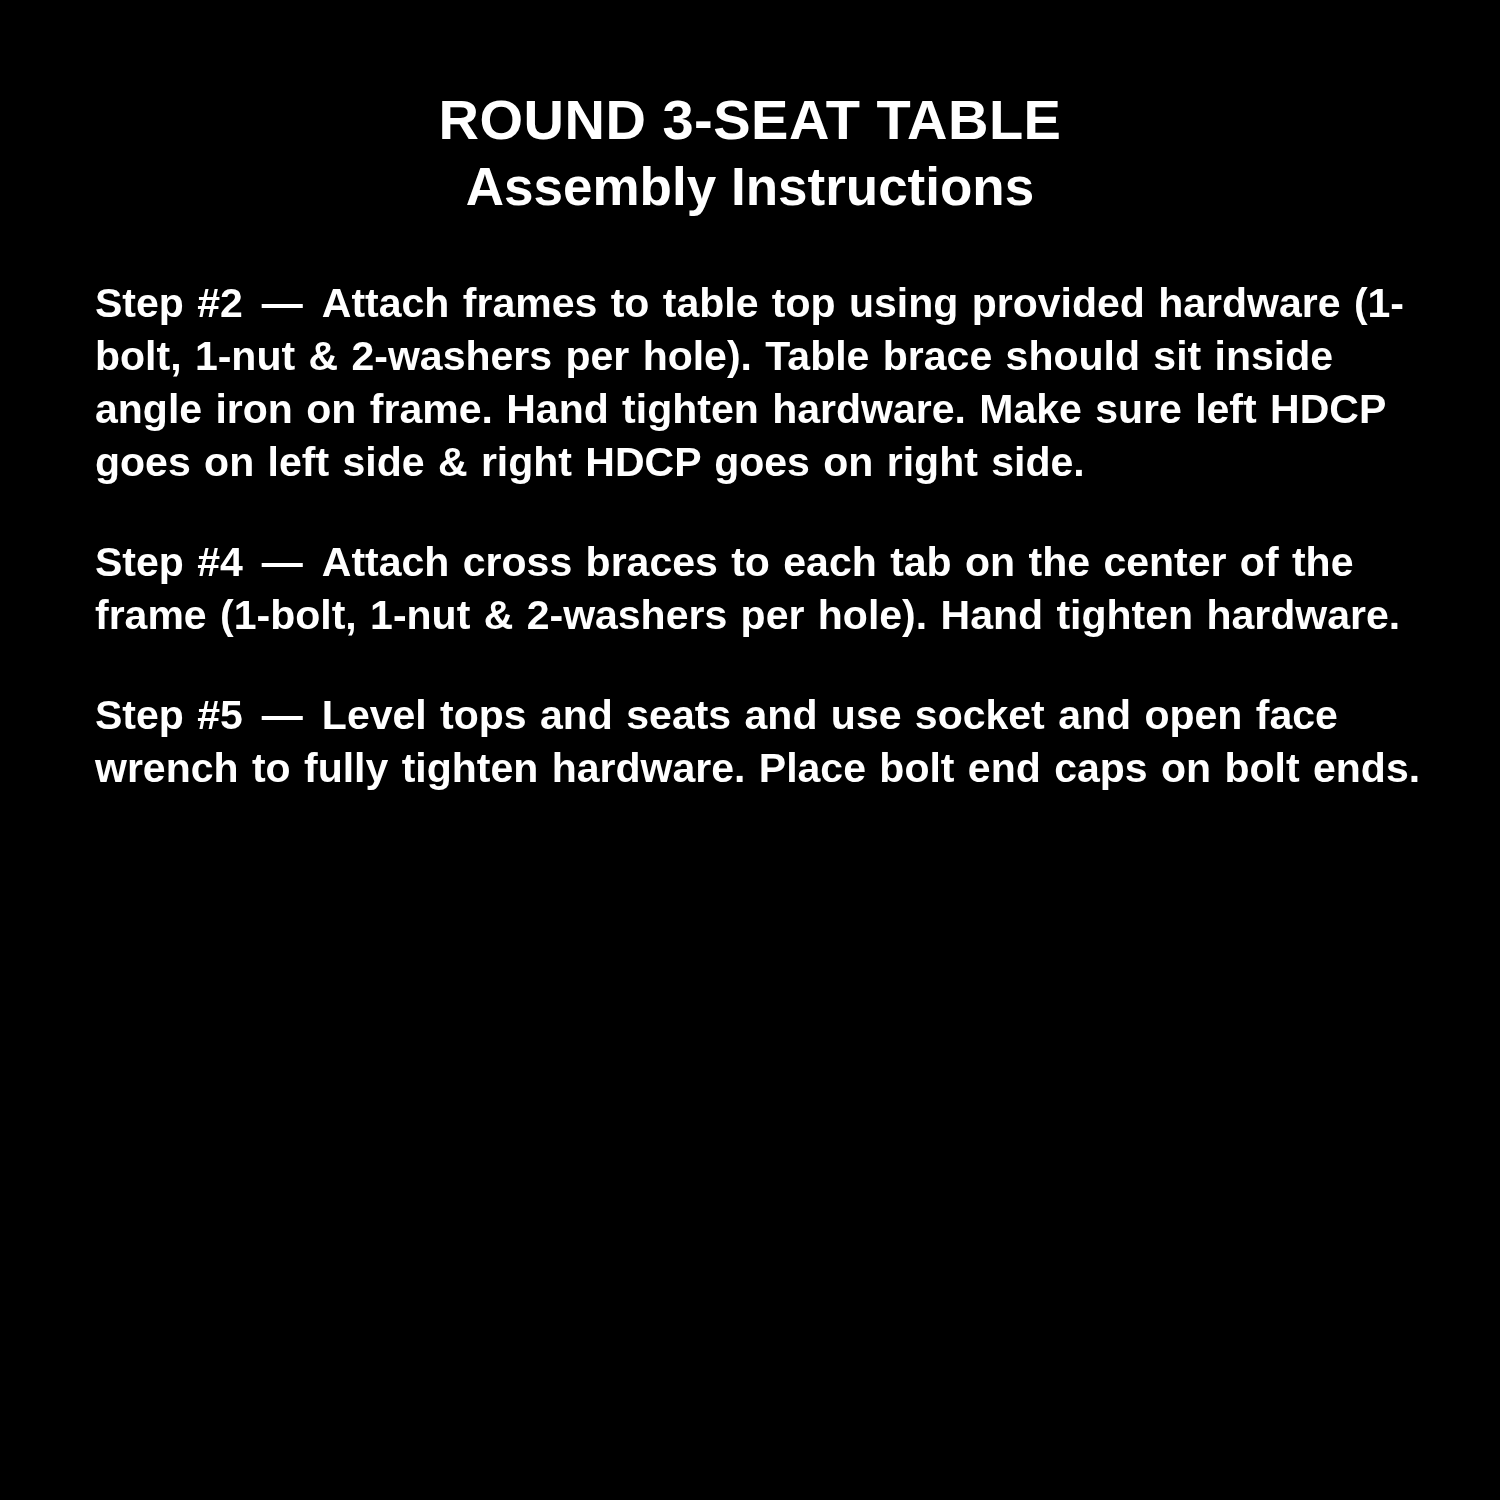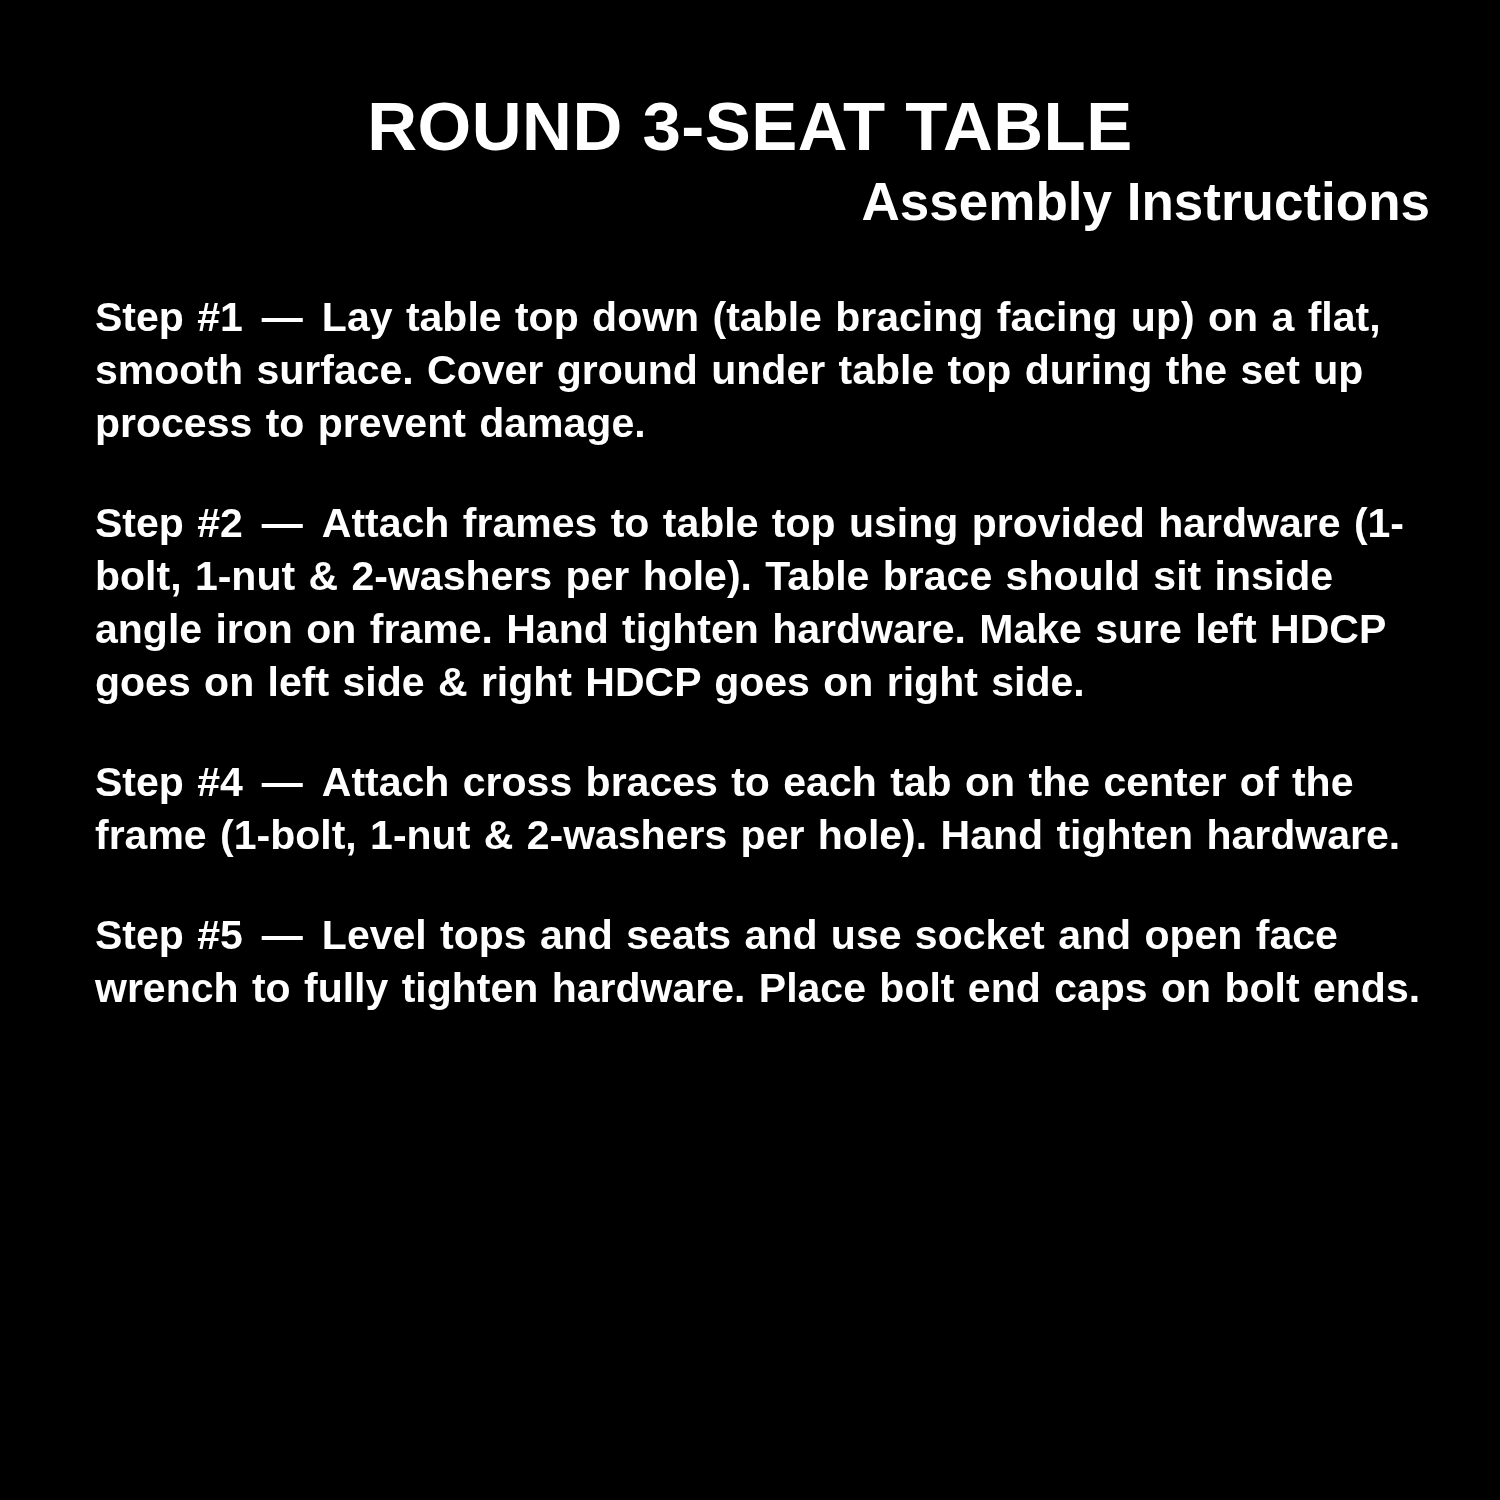--- a/index.html
+++ b/index.html
@@ -19,31 +19,30 @@
     padding: 62px 70px 0 95px;
     overflow: hidden;
   }
   header {
     text-align: center;
     
     margin-left: -25px;
   }
   h1.title {
     margin: 28px 0 0 0;
-    font-size: 69px;
+    font-size: 56px;
     line-height: 1.08;
     letter-spacing: 0.5px;
     font-weight: 700;
   }
   h2.subtitle {
     margin: 8px 0 0 0;
     font-size: 53px;
     line-height: 1.1;
     font-weight: 700;
-    text-align: right;
   }
   main.steps {
     margin-top: 60px;
     width: 1335px;
   }
   p.step {
     margin: 0 0 47px 0;
     font-size: 41px;
     line-height: 53px;
     font-weight: 700;
@@ -57,21 +56,20 @@
 </head>
 <body>
 
 <div class="page">
   <header>
     <h1 class="title">ROUND 3-SEAT TABLE</h1>
     <h2 class="subtitle">Assembly Instructions</h2>
   </header>
 
   <main class="steps">
-    <p class="step"><span class="label">Step #1</span><span class="sep">—</span><span class="text">Lay table top down (table bracing facing up) on a flat, smooth surface. Cover ground under table top during the set up process to prevent damage.</span></p>
 
     <p class="step"><span class="label">Step #2</span><span class="sep">—</span><span class="text">Attach frames to table top using provided hardware (1-bolt, 1-nut &amp; 2-washers per hole). Table brace should sit inside angle iron on frame. Hand tighten hardware. Make sure left HDCP goes on left side &amp; right HDCP goes on right side.</span></p>
 
 
     <p class="step"><span class="label">Step #4</span><span class="sep">—</span><span class="text">Attach cross braces to each tab on the center of the frame (1-bolt, 1-nut &amp; 2-washers per hole). Hand tighten hardware.</span></p>
 
 
     <p class="step"><span class="label">Step #5</span><span class="sep">—</span><span class="text">Level tops and seats and use socket and open face wrench to fully tighten hardware. Place bolt end caps on bolt ends.</span></p>
   </main>
 </div>

